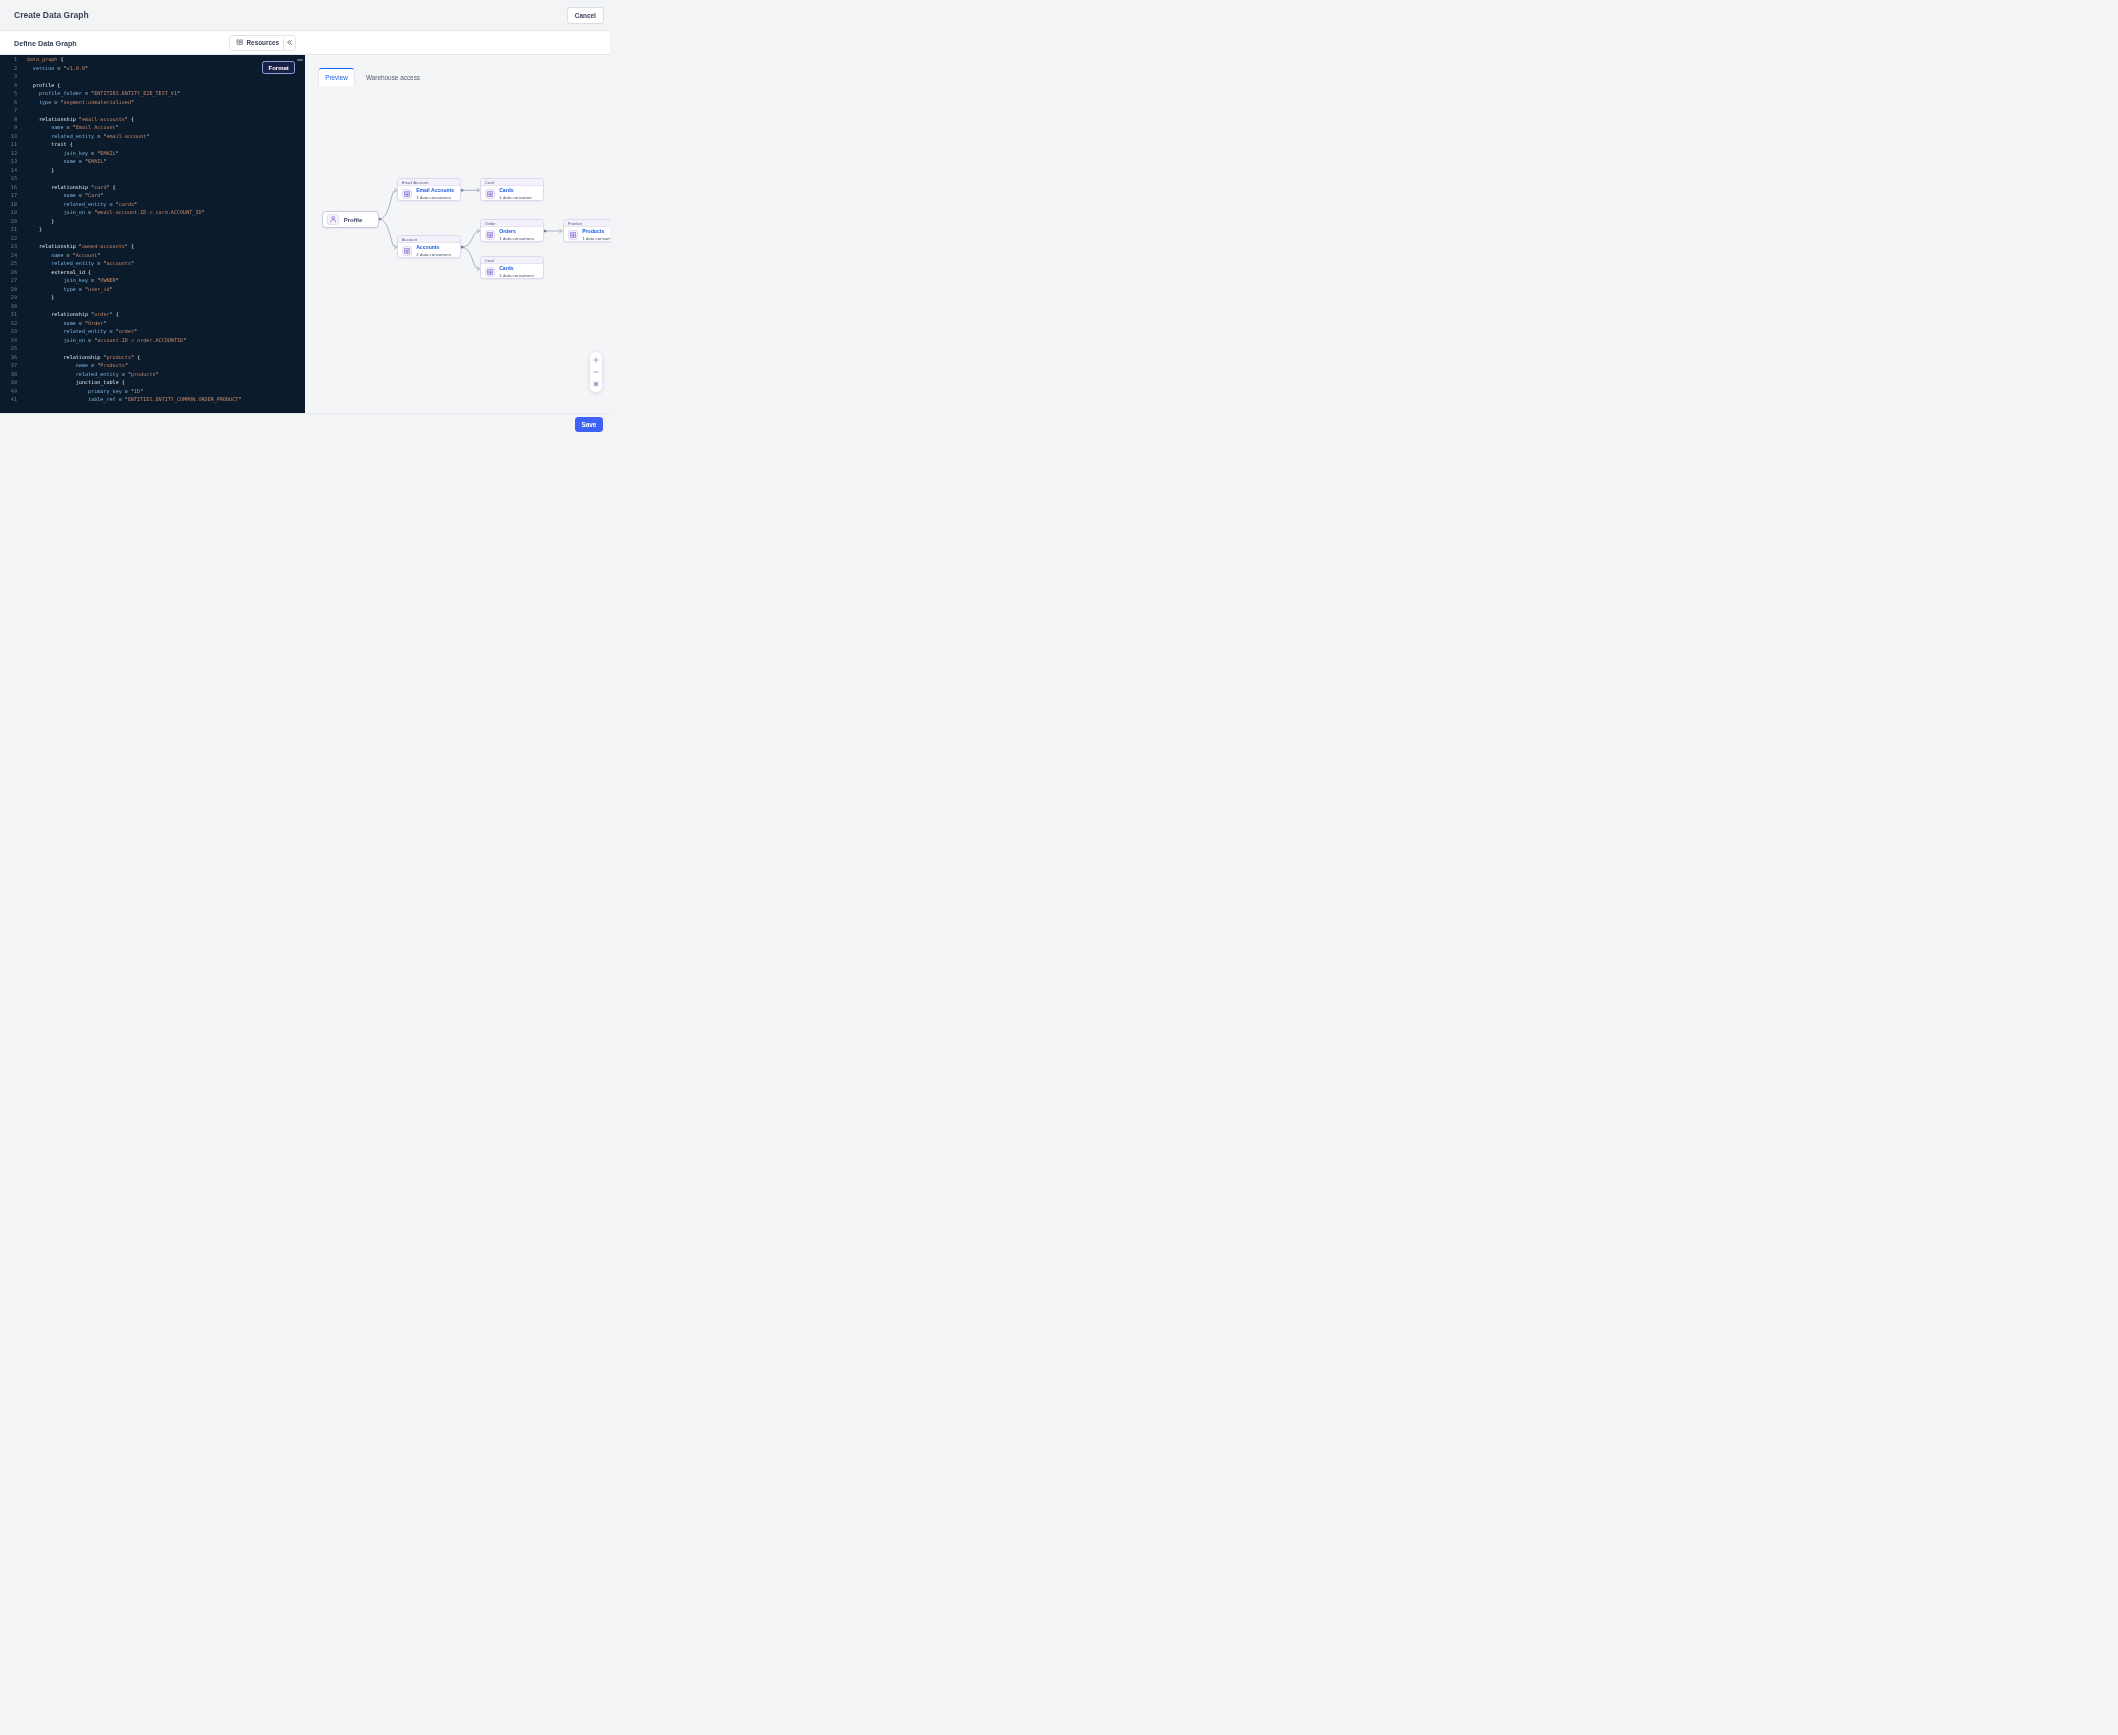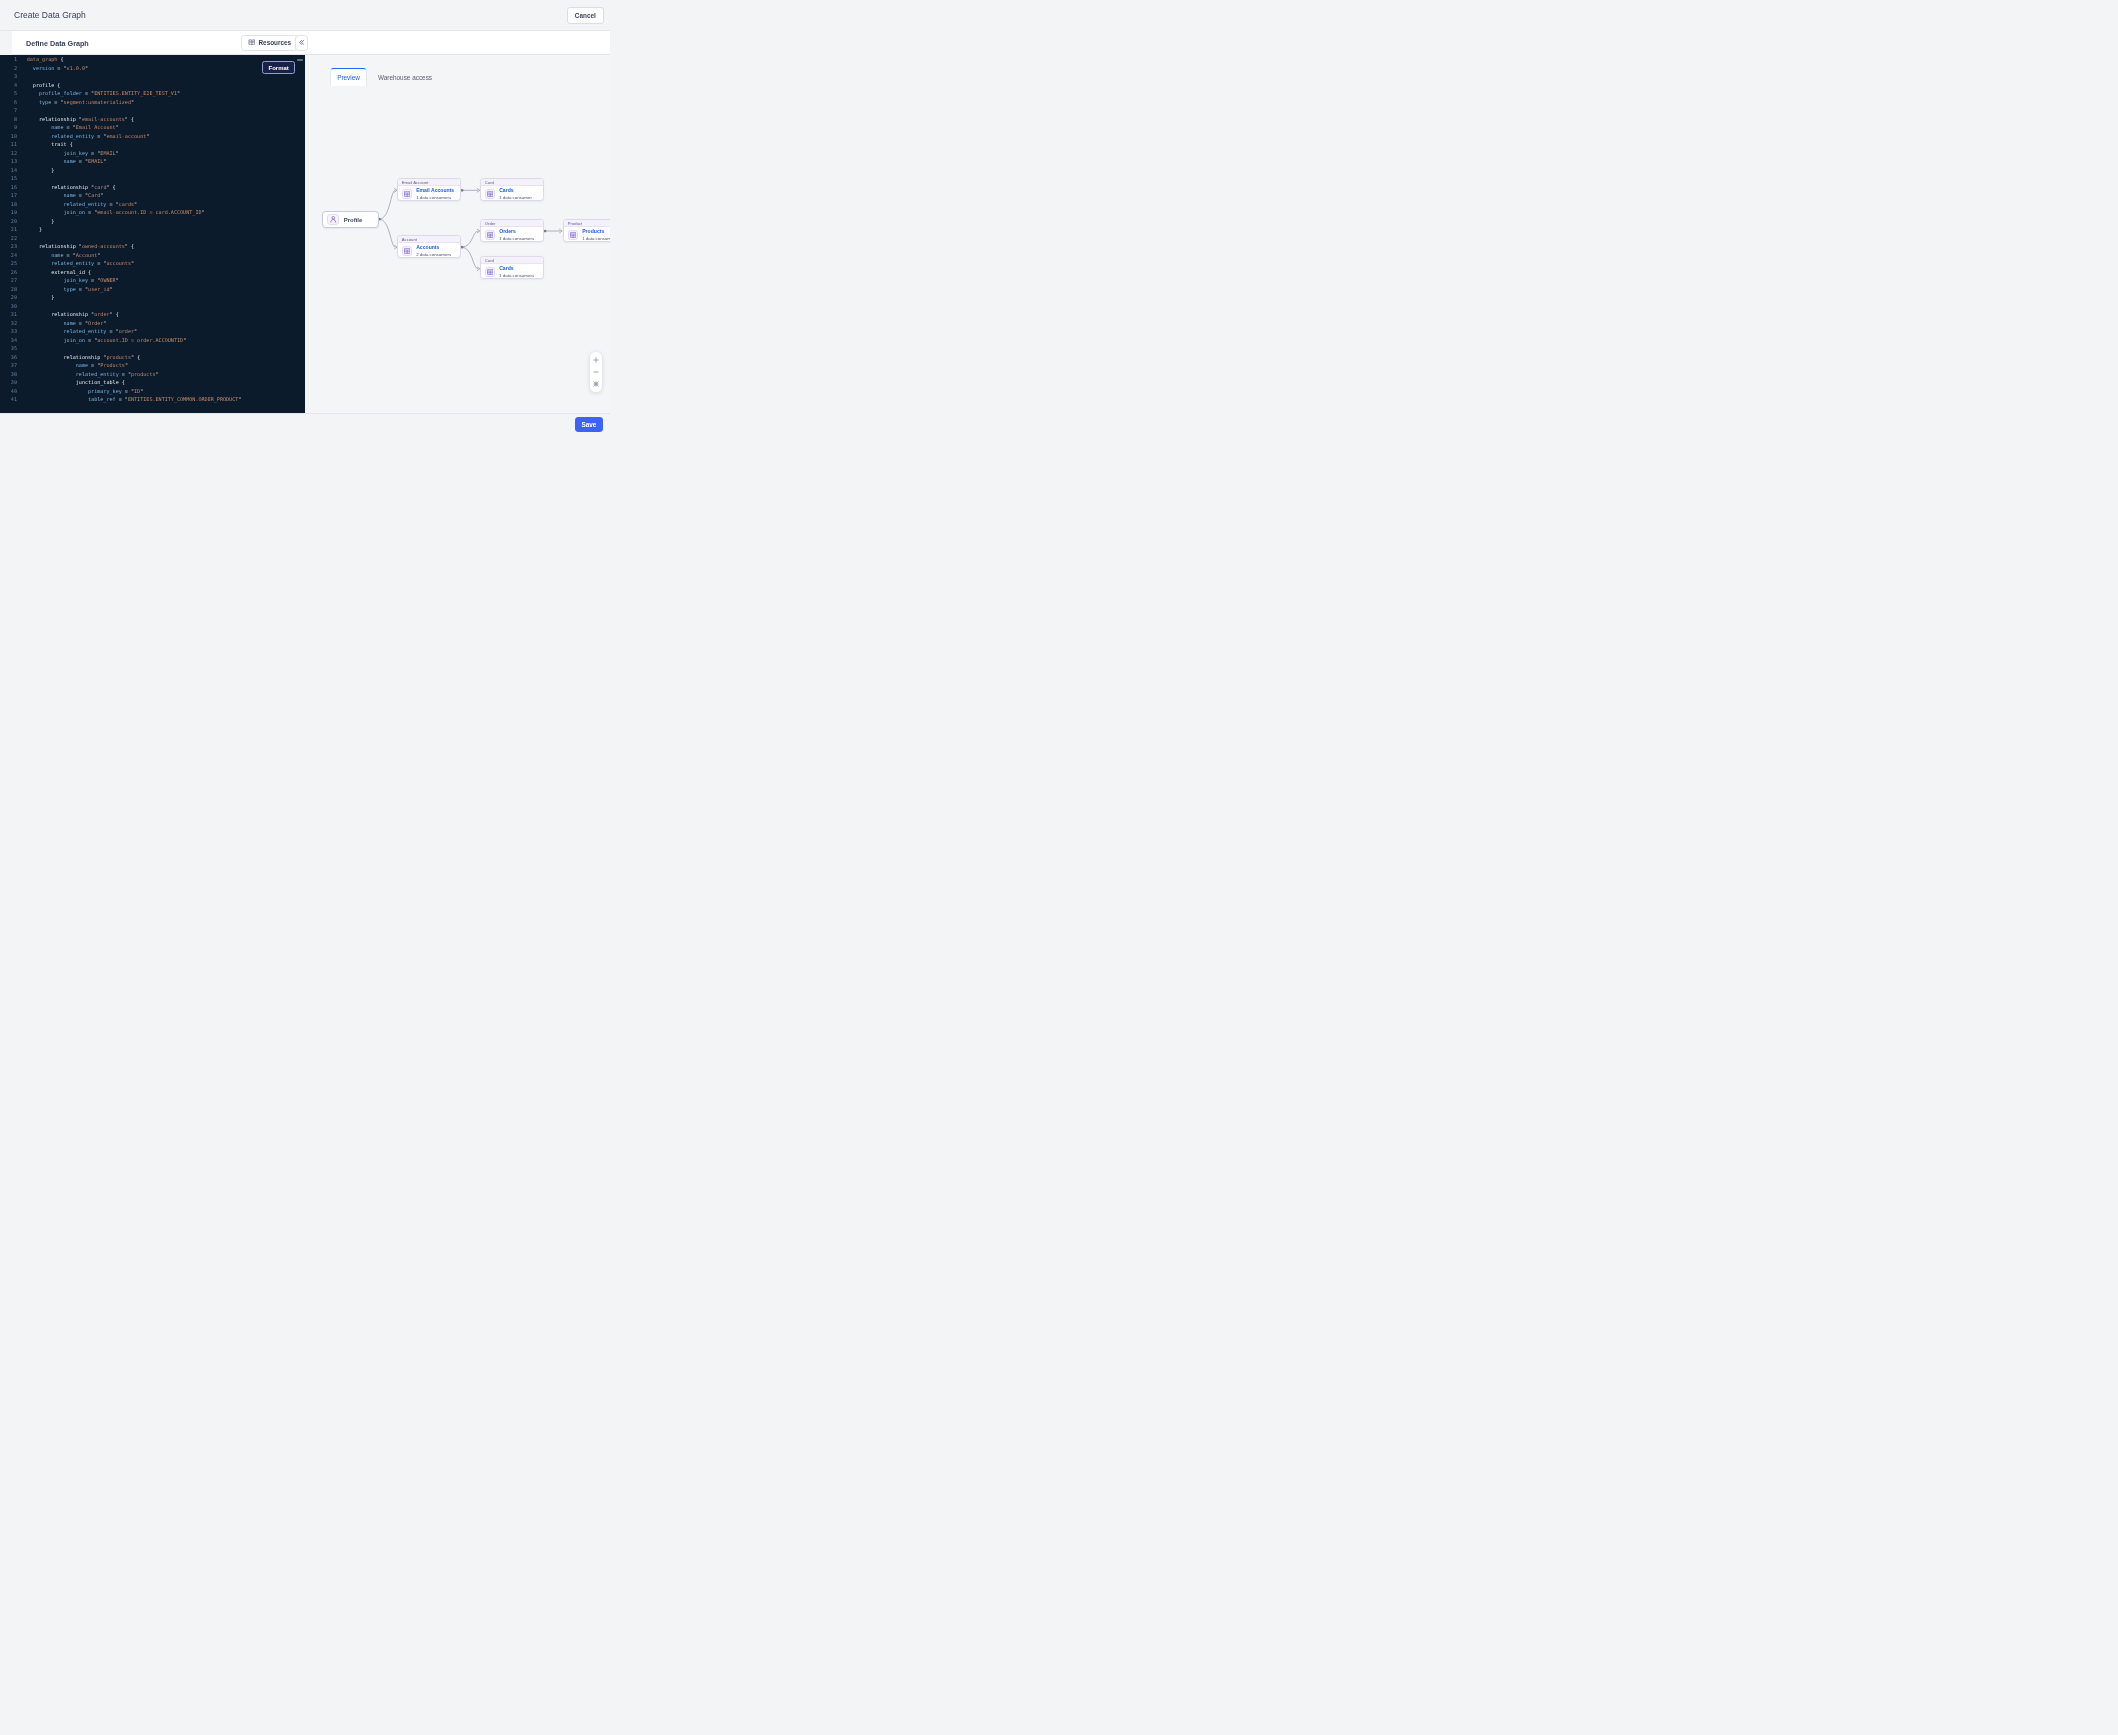--- a/index.html
+++ b/index.html
@@ -4,29 +4,29 @@
 <style>
   * { box-sizing: border-box; margin: 0; padding: 0; }
   html,body { width:610px; height:434px; overflow:hidden; }
   body { font-family:"Liberation Sans", sans-serif; background:#F3F4F6; position:relative; }
   #app { position:absolute; inset:0; width:610px; height:434px; }
 
   
   .topbar { position:absolute; left:0; top:0; width:610px; height:31px;
             background:#F3F4F6; border-bottom:0.4px solid #E4E6EA; z-index:5; }
   .topbar-title { position:absolute; left:14px; top:50%; transform:translateY(-50%);
-                  font-size:8.5px; font-weight:400; color:#3B4256; }
+                  font-size:8.5px; font-weight:700; color:#3B4256; }
   .cancel-btn { position:absolute; right:6px; top:7.2px; height:17px; padding:0 7.2px;
                 background:#fff; border:0.4px solid #D9DDE4; border-radius:3px;
                 font-size:6.4px; font-weight:600; color:#3B4256; cursor:pointer;
                 font-family:inherit; }
 
   
   .subheader { position:absolute; left:0; top:31px; width:610px; height:24px;
-               background:#fff; border-bottom:0.4px solid #E3E6EA; z-index:4;margin-left:12px; }
+               background:#fff; border-bottom:0.4px solid #E3E6EA; z-index:4; }
   .sh-title { position:absolute; left:14px; top:50%; transform:translateY(-50%);
               font-size:7.2px; font-weight:700; color:#363F54; }
   .resources-btn { position:absolute; left:229px; top:3.8px; height:16px; padding:0 5.5px;
                    background:#fff; border:0.4px solid #E0E3EA; border-radius:3.4px;
                    display:flex; align-items:center; gap:3.4px;
                    font-size:6.4px; font-weight:600; color:#3B4458; cursor:pointer;
                    font-family:inherit; }
   .collapse-btn { position:absolute; left:283px; top:3.8px; width:13px; height:16px;
                   background:#fff; border:0.4px solid #E0E3EA; border-radius:3.4px;
                   display:flex; align-items:center; justify-content:center; cursor:pointer; }

